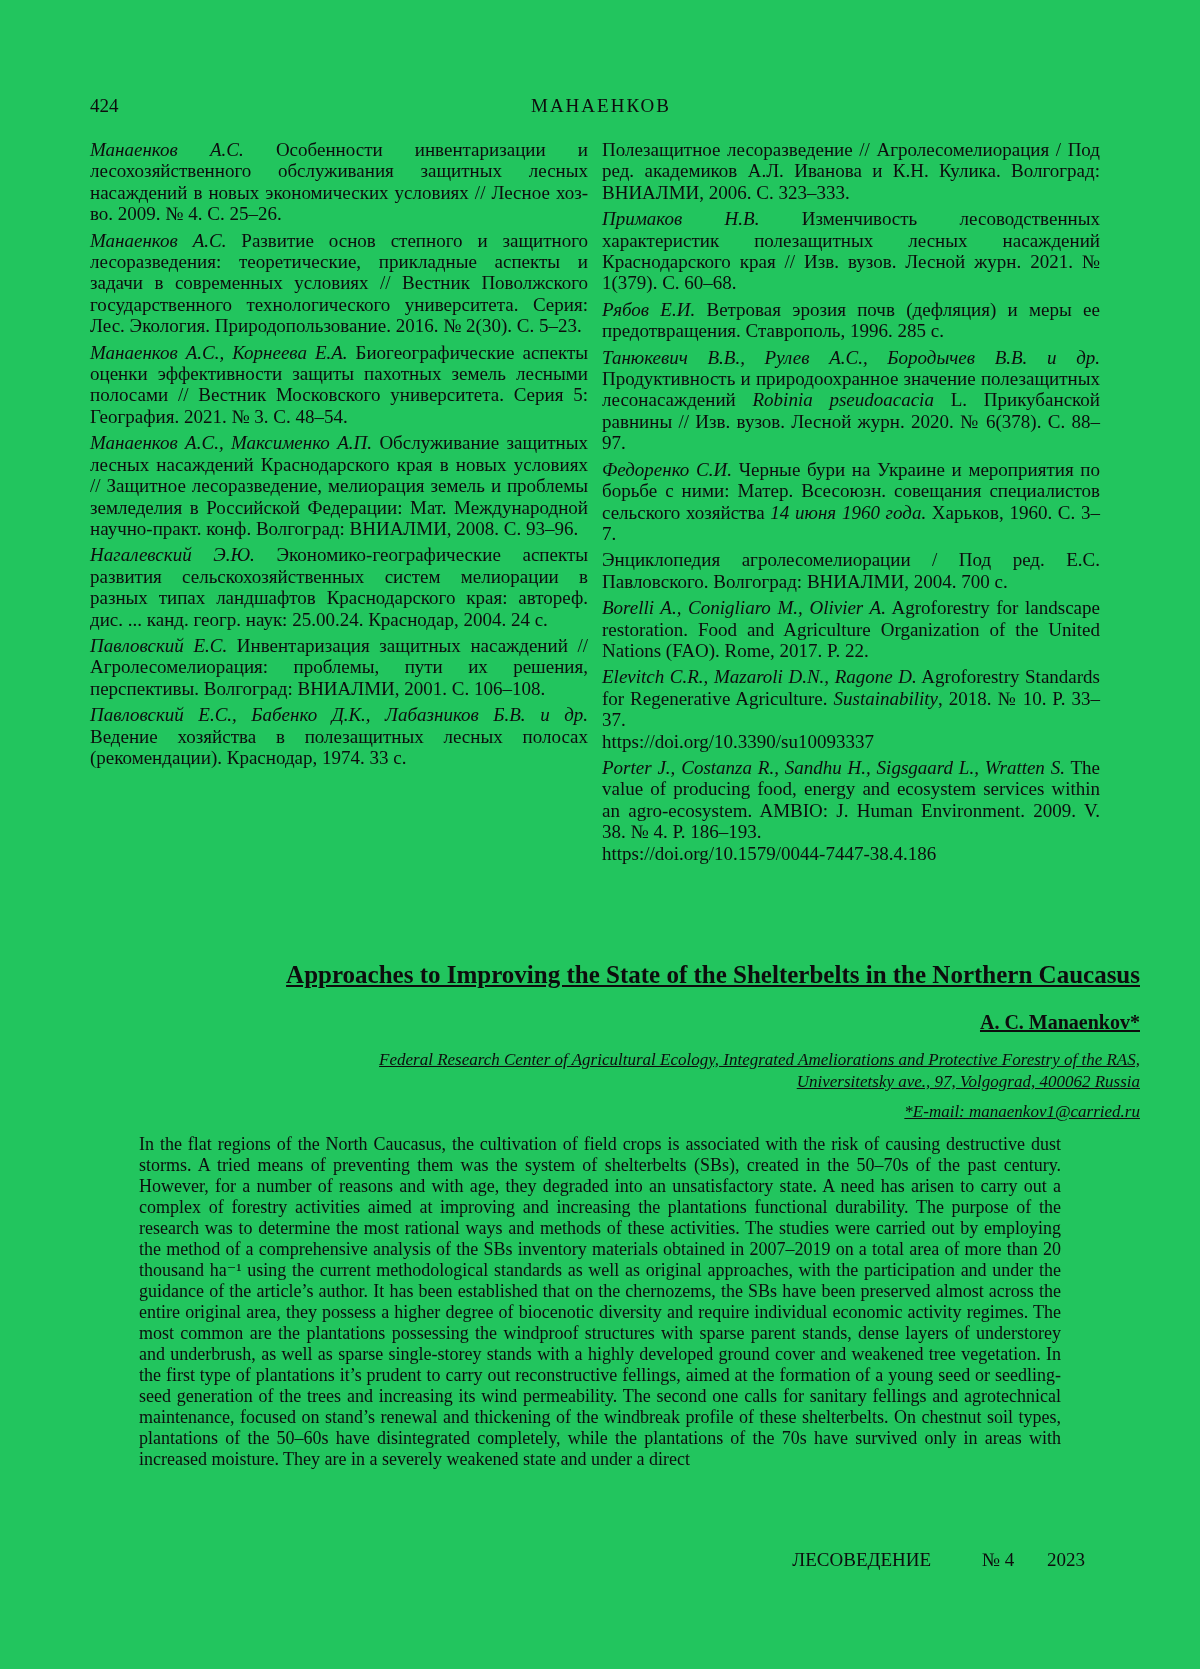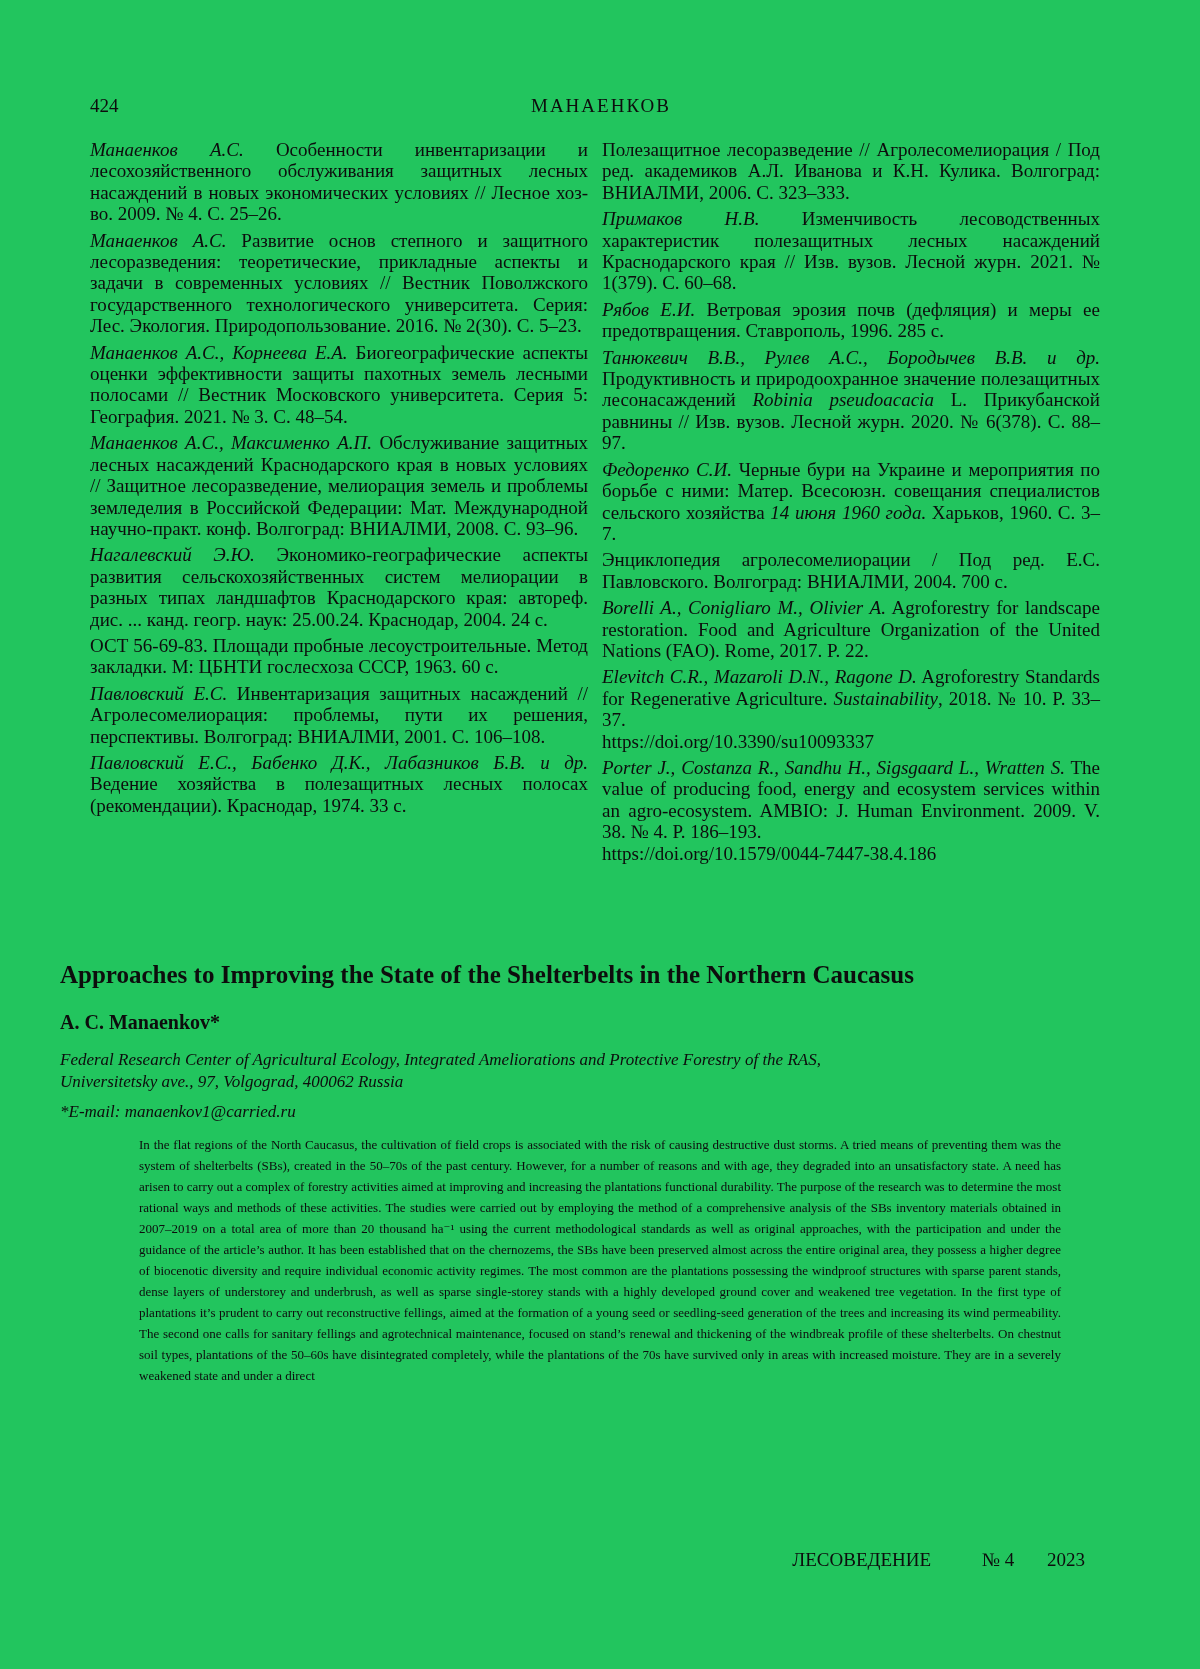--- a/index.html
+++ b/index.html
@@ -20,29 +20,29 @@
   .ref-col{width:498px;}
   p.ref{
     margin:0 0 5px 0;
     font-size:19px;line-height:21.4px;
     text-align:justify;
     white-space:pre-line;
     overflow-wrap:break-word;
   }
   p.ref .it{font-style:italic;}
   
-  .article-head{position:absolute;top:960px;left:60px;width:1080px;text-align:left;}
+  .article-head{position:absolute;top:960px;left:60px;width:1080px;text-align:right;text-decoration:underline;}
   .article-title{margin:0 0 21px 0;font-size:25px;font-weight:bold;line-height:30px;}
   .article-author{font-size:20px;font-weight:bold;margin-bottom:15px;}
   .affil{font-style:italic;font-size:17px;line-height:22px;}
   .email{font-style:italic;font-size:17px;margin-top:9px;}
   
   .abstract{
     position:absolute;top:1134px;left:139px;width:922px;
-    font-size:13px;line-height:21px;text-align:justify;
+    font-size:18px;line-height:21px;text-align:justify;
   }
   
   .footer{position:absolute;top:1549px;right:115px;font-size:19px;white-space:nowrap;}
   .footer .f-issue{margin-left:46px;}
   .footer .f-year{margin-left:28px;}
 </style>
 </head>
 <body>
 
 <div class="page">
@@ -52,21 +52,20 @@
     <span class="rh-title">МАНАЕНКОВ</span>
   </header>
 
   <section class="references">
     <div class="ref-col" id="refs-left">
         <p class="ref"><span class="it">Манаенков А.С.</span><span> Особенности инвентаризации и лесохозяйственного обслуживания защитных лесных насаждений в новых экономических условиях // Лесное хоз-во. 2009. № 4. С. 25–26.</span></p>
         <p class="ref"><span class="it">Манаенков А.С.</span><span> Развитие основ степного и защитного лесоразведения: теоретические, прикладные аспекты и задачи в современных условиях // Вестник Поволжского государственного технологического университета. Серия: Лес. Экология. Природопользование. 2016. № 2(30). С. 5–23.</span></p>
         <p class="ref"><span class="it">Манаенков А.С., Корнеева Е.А.</span><span> Биогеографические аспекты оценки эффективности защиты пахотных земель лесными полосами // Вестник Московского университета. Серия 5: География. 2021. № 3. С. 48–54.</span></p>
         <p class="ref"><span class="it">Манаенков А.С., Максименко А.П.</span><span> Обслуживание защитных лесных насаждений Краснодарского края в новых условиях // Защитное лесоразведение, мелиорация земель и проблемы земледелия в Российской Федерации: Мат. Международной научно-практ. конф. Волгоград: ВНИАЛМИ, 2008. С. 93–96.</span></p>
         <p class="ref"><span class="it">Нагалевский Э.Ю.</span><span> Экономико-географические аспекты развития сельскохозяйственных систем мелиорации в разных типах ландшафтов Краснодарского края: автореф. дис. ... канд. геогр. наук: 25.00.24. Краснодар, 2004. 24 с.</span></p>
-        <p class="ref"><span>ОСТ 56-69-83. Площади пробные лесоустроительные. Метод закладки. М: ЦБНТИ гослесхоза СССР, 1963. 60 с.</span></p>
         <p class="ref"><span class="it">Павловский Е.С.</span><span> Инвентаризация защитных насаждений // Агролесомелиорация: проблемы, пути их решения, перспективы. Волгоград: ВНИАЛМИ, 2001. С. 106–108.</span></p>
         <p class="ref"><span class="it">Павловский Е.С., Бабенко Д.К., Лабазников Б.В. и др.</span><span> Ведение хозяйства в полезащитных лесных полосах (рекомендации). Краснодар, 1974. 33 с.</span></p>
       </div>
     <div class="ref-col" id="refs-right">
         <p class="ref"><span>Полезащитное лесоразведение // Агролесомелиорация / Под ред. академиков А.Л. Иванова и К.Н. Кулика. Волгоград: ВНИАЛМИ, 2006. С. 323–333.</span></p>
         <p class="ref"><span class="it">Примаков Н.В.</span><span> Изменчивость лесоводственных характеристик полезащитных лесных насаждений Краснодарского края // Изв. вузов. Лесной журн. 2021. № 1(379). С. 60–68.</span></p>
         <p class="ref"><span class="it">Рябов Е.И.</span><span> Ветровая эрозия почв (дефляция) и меры ее предотвращения. Ставрополь, 1996. 285 с.</span></p>
         <p class="ref"><span class="it">Танюкевич В.В., Рулев А.С., Бородычев В.В. и др.</span><span> Продуктивность и природоохранное значение полезащитных лесонасаждений </span><span class="it">Robinia pseudoacacia</span><span> L. Прикубанской равнины // Изв. вузов. Лесной журн. 2020. № 6(378). С. 88–97.</span></p>
         <p class="ref"><span class="it">Федоренко С.И.</span><span> Черные бури на Украине и мероприятия по борьбе с ними: Матер. Всесоюзн. совещания специалистов сельского хозяйства </span><span class="it">14 июня 1960 года.</span><span> Харьков, 1960. С. 3–7.</span></p>
         <p class="ref"><span>Энциклопедия агролесомелиорации / Под ред. Е.С. Павловского. Волгоград: ВНИАЛМИ, 2004. 700 с.</span></p>

